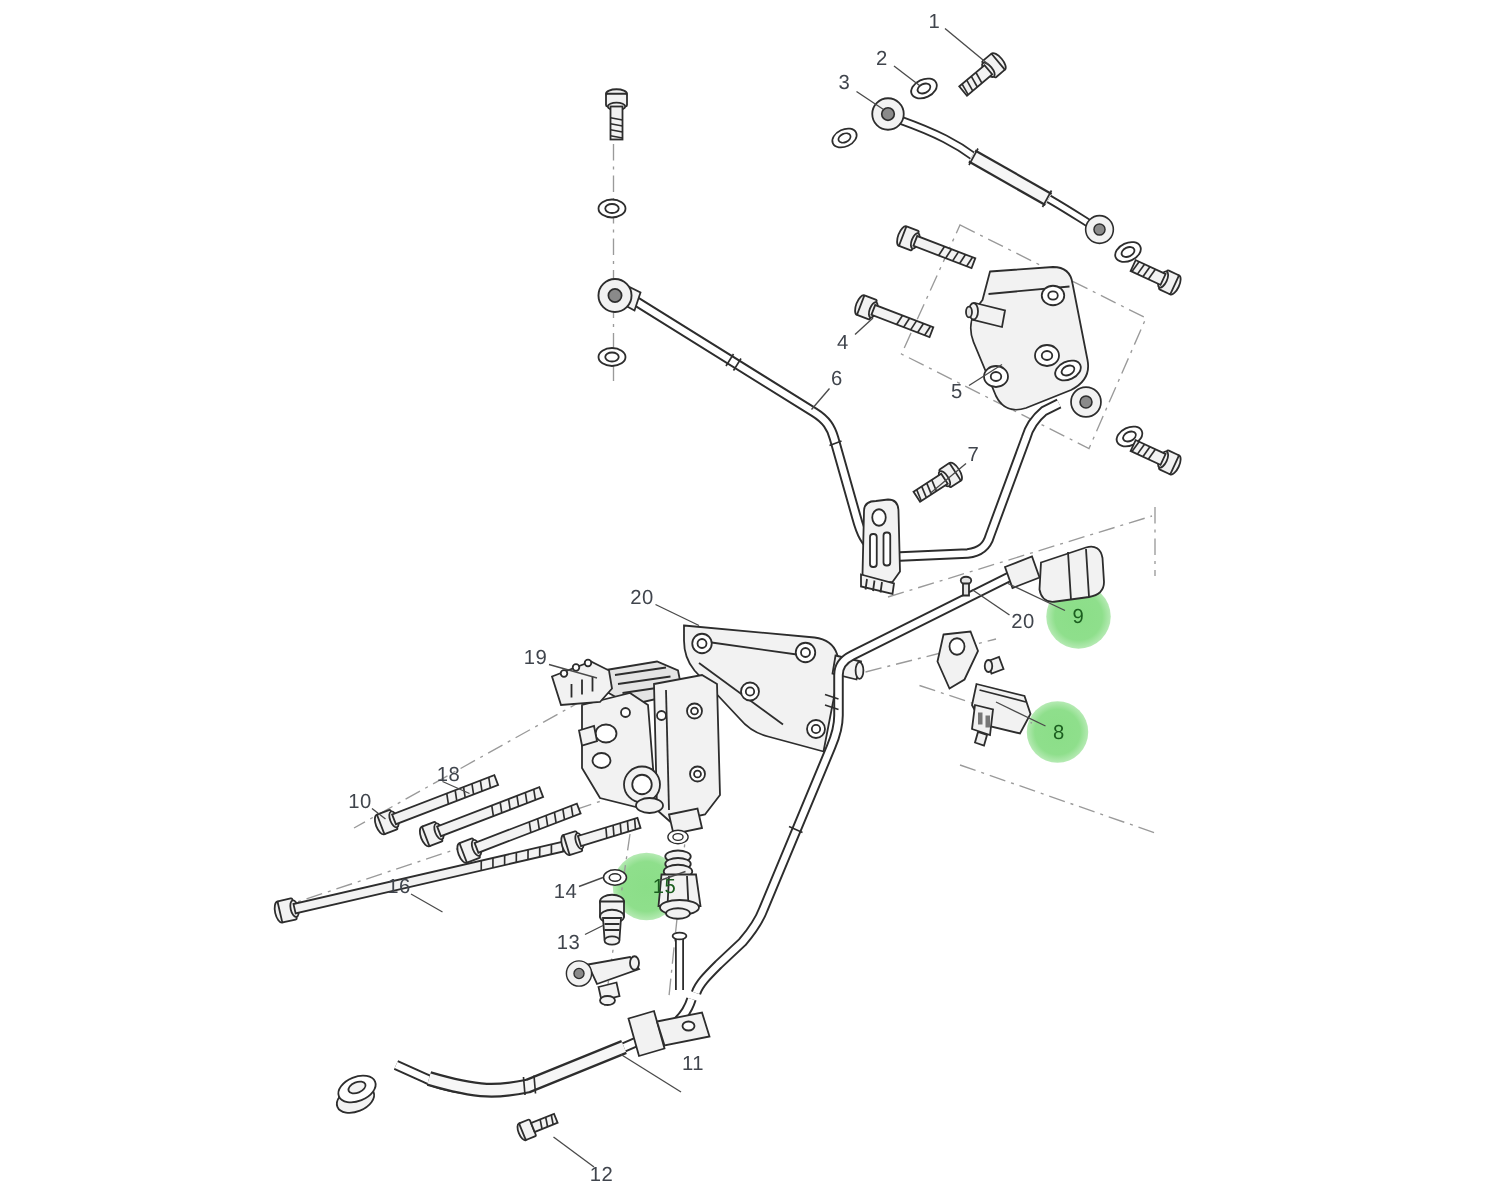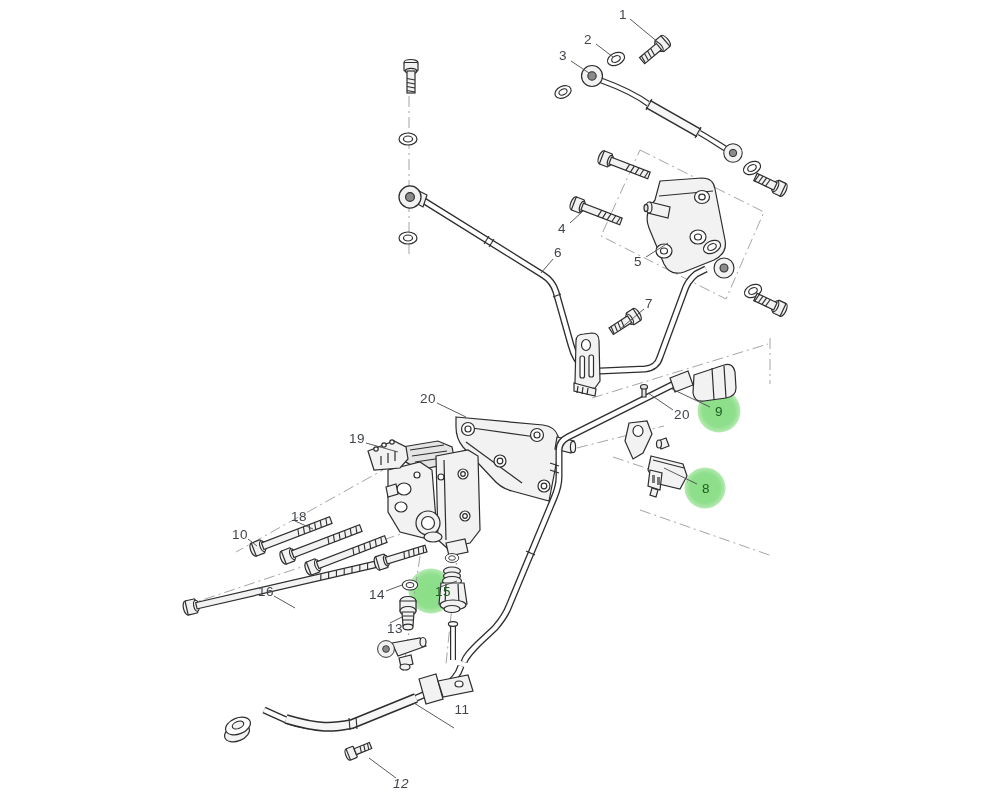--- a/index.html
+++ b/index.html
@@ -342,22 +342,22 @@
   <div class="callout" style="left:588px;top:39px;">2</div>
   <div class="callout" style="left:563px;top:55px;">3</div>
   <div class="callout" style="left:562px;top:228px;">4</div>
   <div class="callout" style="left:638px;top:261px;">5</div>
   <div class="callout" style="left:558px;top:252px;">6</div>
   <div class="callout" style="left:649px;top:303px;">7</div>
   <div class="callout green" style="left:706px;top:488px;">8</div>
   <div class="callout green" style="left:719px;top:411px;">9</div>
   <div class="callout" style="left:682px;top:414px;">20</div>
   <div class="callout" style="left:462px;top:709px;">11</div>
-  <div class="callout" style="left:401px;top:783px;font-style:italic;">12</div>
-  <div class="callout" style="left:395px;top:628px;">13</div>
+  <div class="callout" style="left:401px;top:783px;">12</div>
+  <div class="callout" style="left:379px;top:628px;">13</div>
   <div class="callout" style="left:377px;top:594px;">14</div>
   <div class="callout green" style="left:443px;top:591px;">15</div>
   <div class="callout" style="left:266px;top:591px;">16</div>
   <div class="callout" style="left:240px;top:534px;">10</div>
   <div class="callout" style="left:287px;top:516px;margin-left:12px;">18</div>
   <div class="callout" style="left:357px;top:438px;">19</div>
   <div class="callout" style="left:428px;top:398px;text-align:center;">20</div>
 </div>
 
 </body></html>

